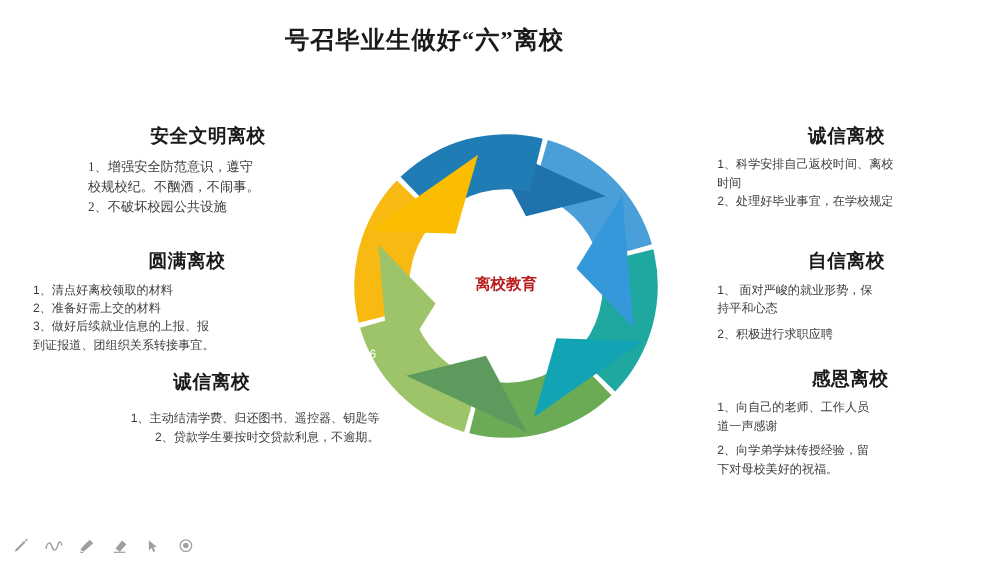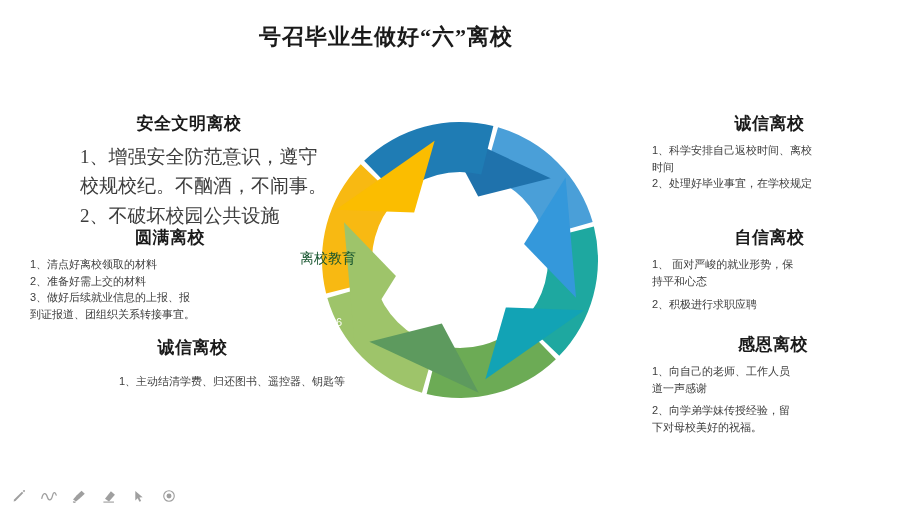--- a/index.html
+++ b/index.html
@@ -43,21 +43,21 @@
     margin: 0 0 7px 0;
     letter-spacing: 0.5px;
     white-space: nowrap;
   }
   .block-body { font-size: 11px; line-height: 1.52; color: #3d3d3d; }
   .block-body .line { white-space: nowrap; }
 
   
   .serif-body {
     font-family: "Liberation Serif", "DejaVu Serif", serif;
-    font-size: 19px;
+    font-size: 12px;
     line-height: 1.55;
   }
 
   
   #block-safe      { left: 58px;  top: 112px; width: 262px; }
   #block-safe .block-body { padding-left: 22px; }
   #block-perfect   { left: 30px;  top: 226px; width: 280px; }
   #block-integrity { left: 40px;  top: 336px; width: 305px; }
   #block-integrity .block-body { padding-left: 18px; text-align: right; }
 
@@ -77,24 +77,25 @@
   #cycle-diagram svg { display: block; }
   .seg-number {
     font-family: "Liberation Sans", "DejaVu Sans", sans-serif;
     font-size: 11px;
     fill: #ffffff;
   }
   #diagram-center-label {
     position: absolute;
     left: 0; top: 0;
     width: 320px;
+    text-align: center;
     font-family: "Liberation Sans", "DejaVu Sans", sans-serif;
-    font-weight: normal;
+    font-weight: bold;
     font-size: 14px;
-    color: #14532d;
+    color: #b91c1c;
     pointer-events: none;
   }
 
   
   #ink-toolbar {
     position: absolute;
     left: 8px;
     bottom: 6px;
     height: 26px;
     display: flex;
@@ -132,20 +133,21 @@
       <div class="line">2、准备好需上交的材料</div>
       <div class="line">3、做好后续就业信息的上报、报</div>
       <div class="line">到证报道、团组织关系转接事宜。</div>
     </div>
   </div>
 
   <div class="block" id="block-integrity">
     <div class="block-heading">诚信离校</div>
     <div class="block-body" style="margin-top:14px">
       <div class="line">1、主动结清学费、归还图书、遥控器、钥匙等</div>
+      <div class="line">2、贷款学生要按时交贷款利息，不逾期。</div>
     </div>
   </div>
 
   <div class="block" id="block-ordered">
     <div class="block-heading">诚信离校</div>
     <div class="block-body">
       <div class="line">1、科学安排自己返校时间、离校</div>
       <div class="line">时间</div>
       <div class="line">2、处理好毕业事宜，在学校规定</div>
     </div>

